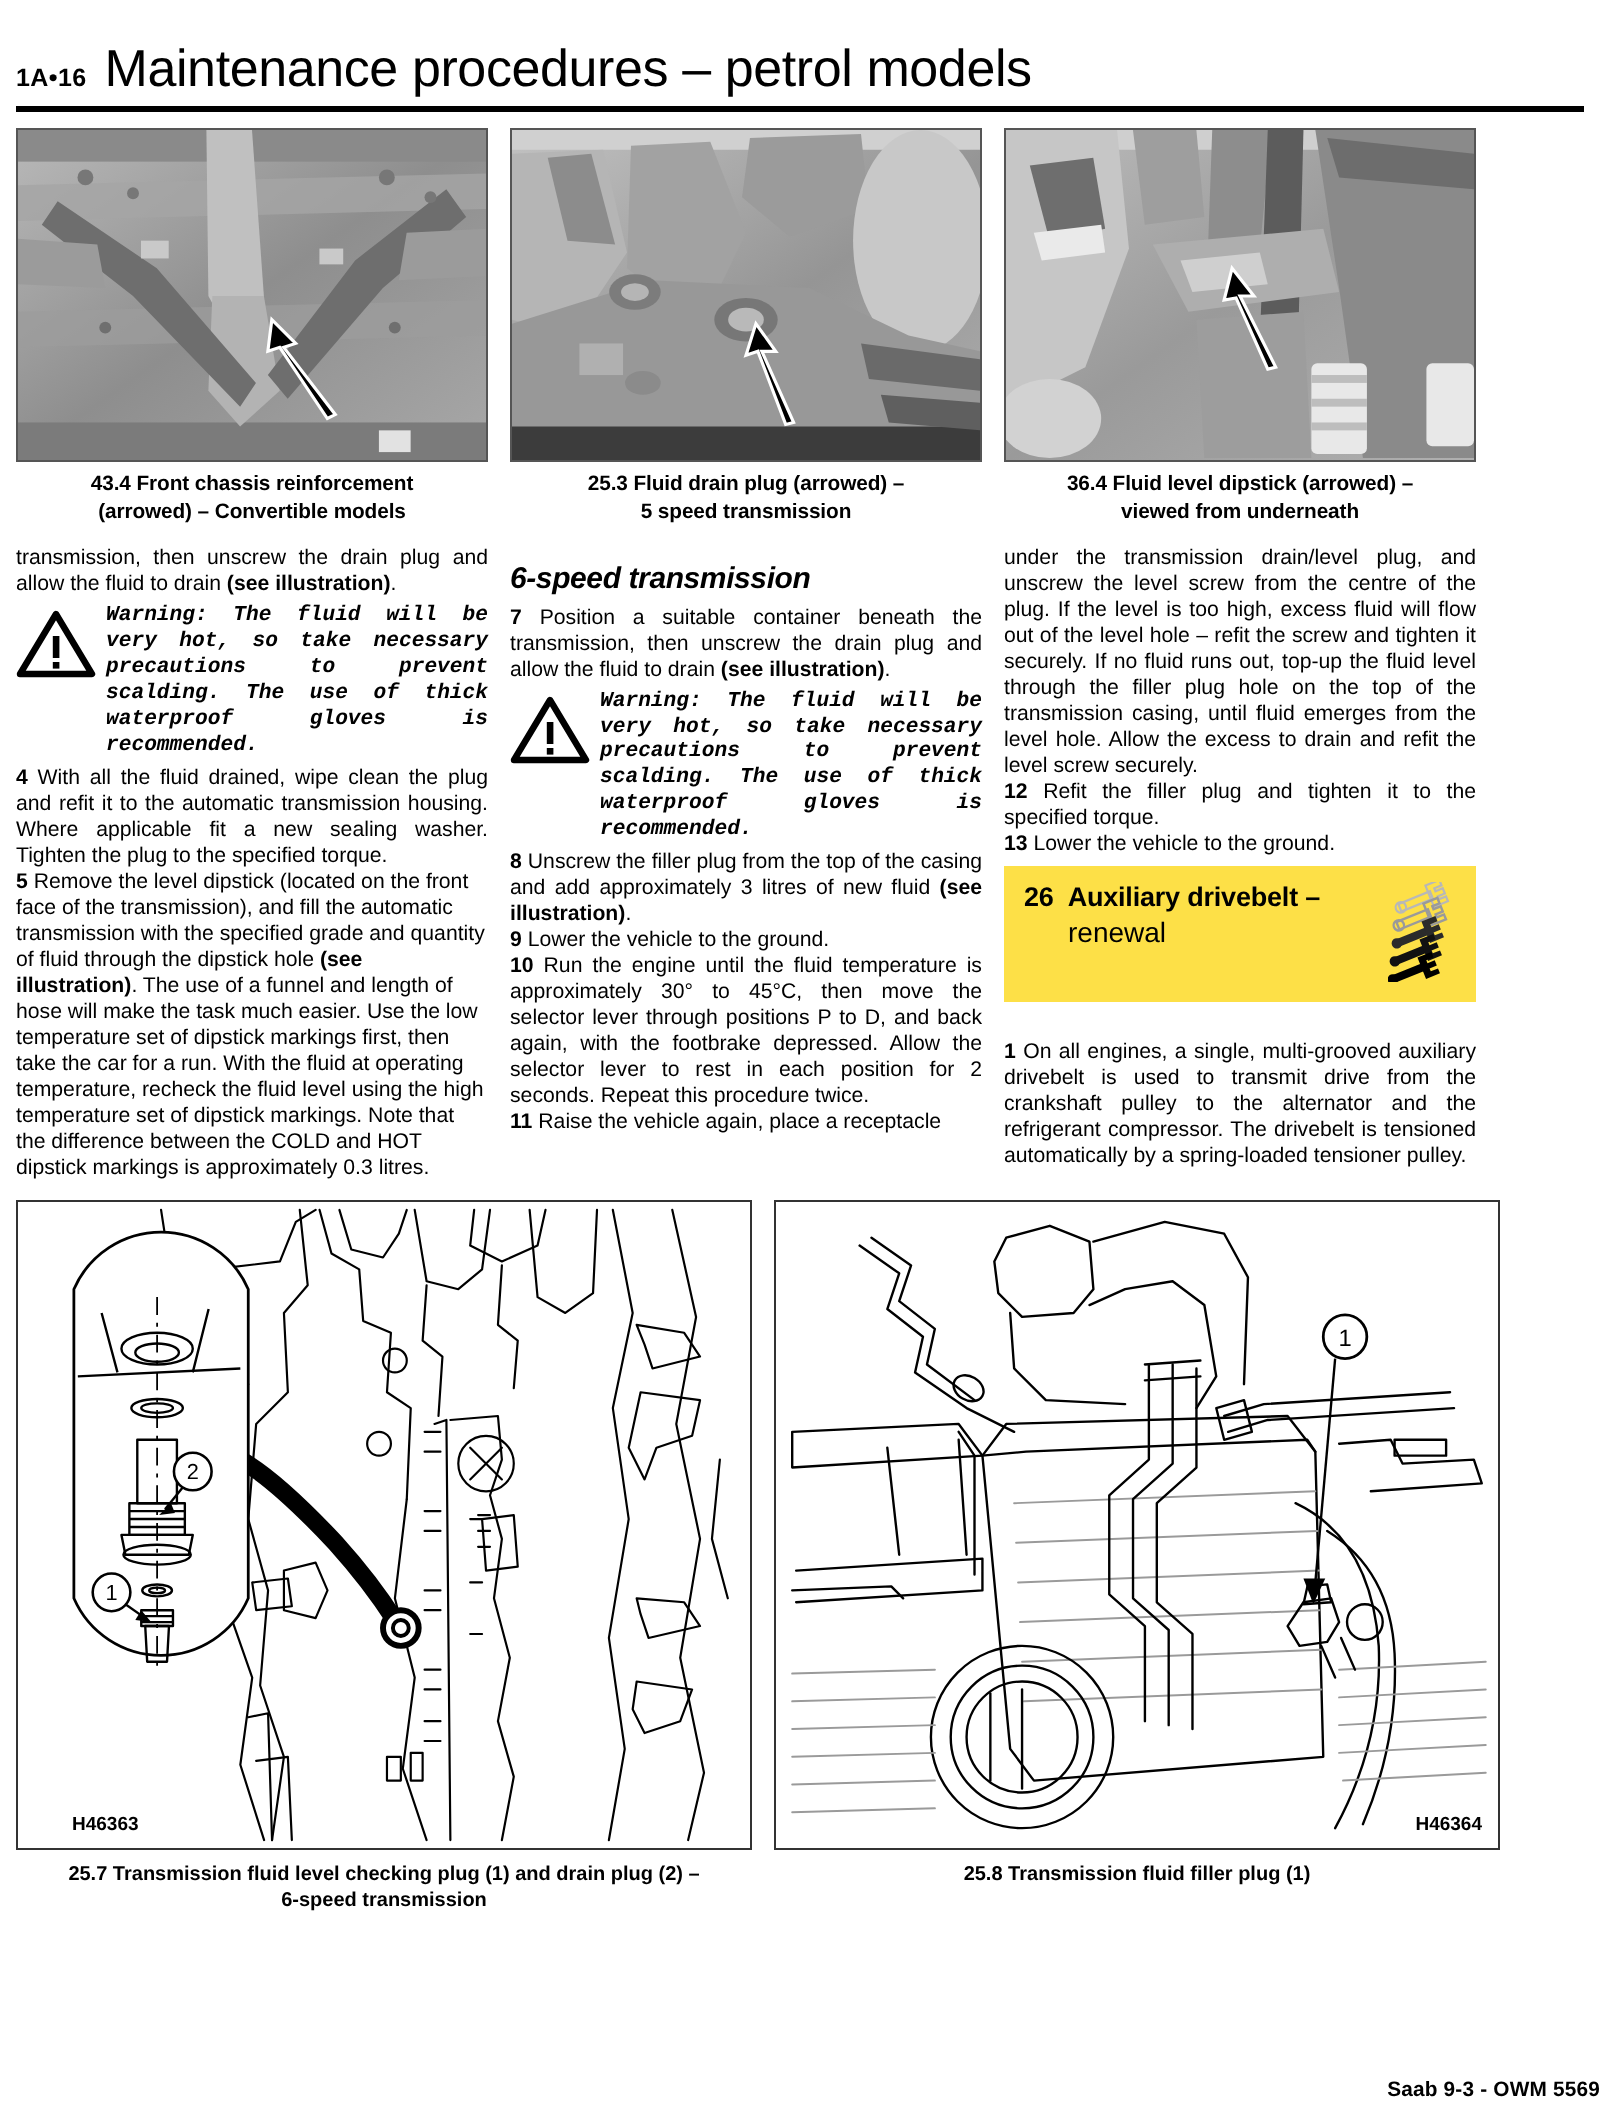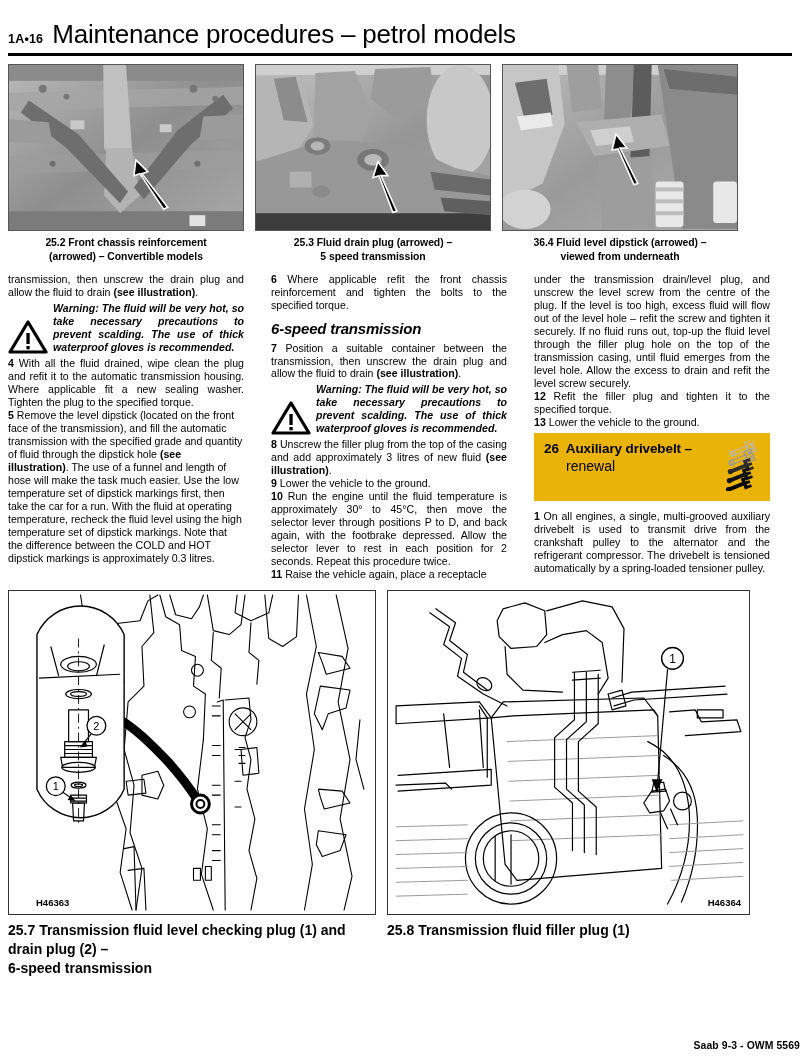--- a/index.html
+++ b/index.html
@@ -30,43 +30,43 @@
     width:100%; height:167px; border:1px solid #555; position:relative; overflow:hidden;
     background:#9a9a9a;
   }
   .photo svg { display:block; width:100%; height:100%; }
   .photo-cap {
     font-size:10.4px; font-weight:700; line-height:1.32; text-align:center;
     margin-top:5px; letter-spacing:-.05px;
   }
 
   
-  .cols { display:flex; gap:27px; margin-top:10px; }
+  .cols { display:flex; gap:11px; margin-top:10px; }
   .col { width:236px; font-size:10.6px; line-height:1.225; text-align:justify; }
   .col p { margin:0; text-align:justify; }
   .col p.last-left { text-align:left; }
   .step-num { font-weight:700; }
   .b { font-weight:700; }
   .subhead {
     font-size:15px; font-weight:700; font-style:italic;
     margin:8px 0 3px 0; letter-spacing:-.2px;
   }
 
   
-  .warning { display:flex; gap:5px; margin:3px 0 3px 0; align-items:flex-end; }
+  .warning { display:flex; gap:5px; margin:3px 0 3px 0; align-items:flex-start;font-family:Liberation Mono, monospace; }
   .warn-icon { flex:0 0 auto; width:40px; padding-top:3px; }
   .warn-icon svg { display:block; }
   .warn-text {
     font-size:10.6px; line-height:1.225; font-weight:700; font-style:italic;
     text-align:justify; flex:1 1 auto;
   }
 
   
   .section-box {
-    background:#eab308; padding:8px 10px 10px 10px; margin:4px 0 9px 0;
+    background:#fde047; padding:8px 10px 10px 10px; margin:4px 0 19px 0;
     display:flex; align-items:flex-start; position:relative; min-height:58px;
   }
   .section-text { flex:1 1 auto; }
   .section-line1 { font-size:13.5px; font-weight:700; letter-spacing:-.1px; }
   .section-line1 .snum { margin-right:7px; }
   .section-line2 { font-size:14px; font-weight:400; padding-left:22px; margin-top:1px; }
   .spanner-rating { flex:0 0 auto; width:34px; margin-left:4px; }
   .spanner-rating svg { display:block; }
 
   
@@ -74,21 +74,21 @@
   .illus-box { border:1.5px solid #333; background:#fff; position:relative; }
   .illus-box svg { display:block; }
   .illus-left { width:368px; height:325px; }
   .illus-right { width:363px; height:325px; }
   .illus-code {
     position:absolute; font-size:9.5px; font-weight:700; font-family:"Liberation Sans", sans-serif;padding-left:20px;
   }
   .code-l { left:7px; bottom:6px; }
   .code-r { right:8px; bottom:6px; }
   .illus-cap {
-    font-size:14px; font-weight:700; line-height:1.35; margin-top:6px;
+    font-size:10px; font-weight:700; line-height:1.35; text-align:center; margin-top:6px;
   }
   .caps-row { display:flex; gap:11px; }
   .cap-l { width:368px; }
   .cap-r { width:363px; }
 
   
   .footer {
     position:absolute; left:0; right:0; bottom:12px;
     text-align:right; font-size:10.4px; font-weight:700; letter-spacing:.1px;
   }
@@ -135,21 +135,21 @@
             <circle cx="190" cy="100" r="3" fill="#6f6f6f"></circle>
           <rect x="62" y="56" width="14" height="9" fill="#c9c9c9"></rect>
           <rect x="152" y="60" width="12" height="8" fill="#c9c9c9"></rect>
           <rect x="182" y="152" width="16" height="11" fill="#e2e2e2"></rect>
           <g fill="#000" stroke="#fff" stroke-width="1.6">
             <path d="M160 144 L134 110 L140 108 L128 96 L126 112 L132 110 L156 146 Z"></path>
           </g>
         </svg>
       </div>
       <div class="photo-cap">
-        <div>25.2  Front chassis reinforcement</div>
+        <div>43.4  Front chassis reinforcement</div>
         <div>(arrowed) – Convertible models</div>
       </div>
     </div>
 
     <div class="photo-cell">
       <div class="photo">
         <svg viewBox="0 0 236 167" preserveAspectRatio="none">
           <defs>
             <linearGradient id="g2" x1="0" y1="0" x2="1" y2="1">
               <stop offset="0" stop-color="#c2c2c2"></stop>
@@ -241,25 +241,24 @@
         </span>
         <span class="warn-text">Warning: The fluid will be very hot, so take necessary precautions to prevent scalding. The use of thick waterproof gloves is recommended.</span>
       </div>
 
       <p><span class="step-num">4</span> <span>With all the fluid drained, wipe clean the plug and refit it to the automatic transmission housing. Where applicable fit a new sealing washer. Tighten the plug to the specified torque.</span></p>
 
       <p class="last-left"><span class="step-num">5</span> <span>Remove the level dipstick (located on the front face of the transmission), and fill the automatic transmission with the specified grade and quantity of fluid through the dipstick hole </span><span class="b">(see illustration)</span><span>. The use of a funnel and length of hose will make the task much easier. Use the low temperature set of dipstick markings first, then take the car for a run. With the fluid at operating temperature, recheck the fluid level using the high temperature set of dipstick markings. Note that the difference between the COLD and HOT dipstick markings is approximately 0.3 litres.</span></p>
     </div>
 
     <div class="col">
-      <p><span class="step-num">6</span> <span>Where applicable refit the front chassis reinforcement and tighten the bolts to the specified torque.</span></p>
 
       <div class="subhead">6-speed transmission</div>
 
-      <p><span class="step-num">7</span> <span>Position a suitable container between the transmission, then unscrew the drain plug and allow the fluid to drain </span><span class="b">(see illustration)</span><span>.</span></p>
+      <p><span class="step-num">7</span> <span>Position a suitable container beneath the transmission, then unscrew the drain plug and allow the fluid to drain </span><span class="b">(see illustration)</span><span>.</span></p>
 
       <div class="warning">
         <span class="warn-icon">
           <svg width="40" height="34" viewBox="0 0 40 34">
             <path d="M20 2 L38 32 L2 32 Z" fill="none" stroke="#000" stroke-width="3.2" stroke-linejoin="round"></path>
             <rect x="18.4" y="13" width="3.3" height="11" fill="#000"></rect>
             <rect x="18.4" y="26" width="3.3" height="3.3" fill="#000"></rect>
           </svg>
         </span>
         <span class="warn-text">Warning: The fluid will be very hot, so take necessary precautions to prevent scalding. The use of thick waterproof gloves is recommended.</span>

